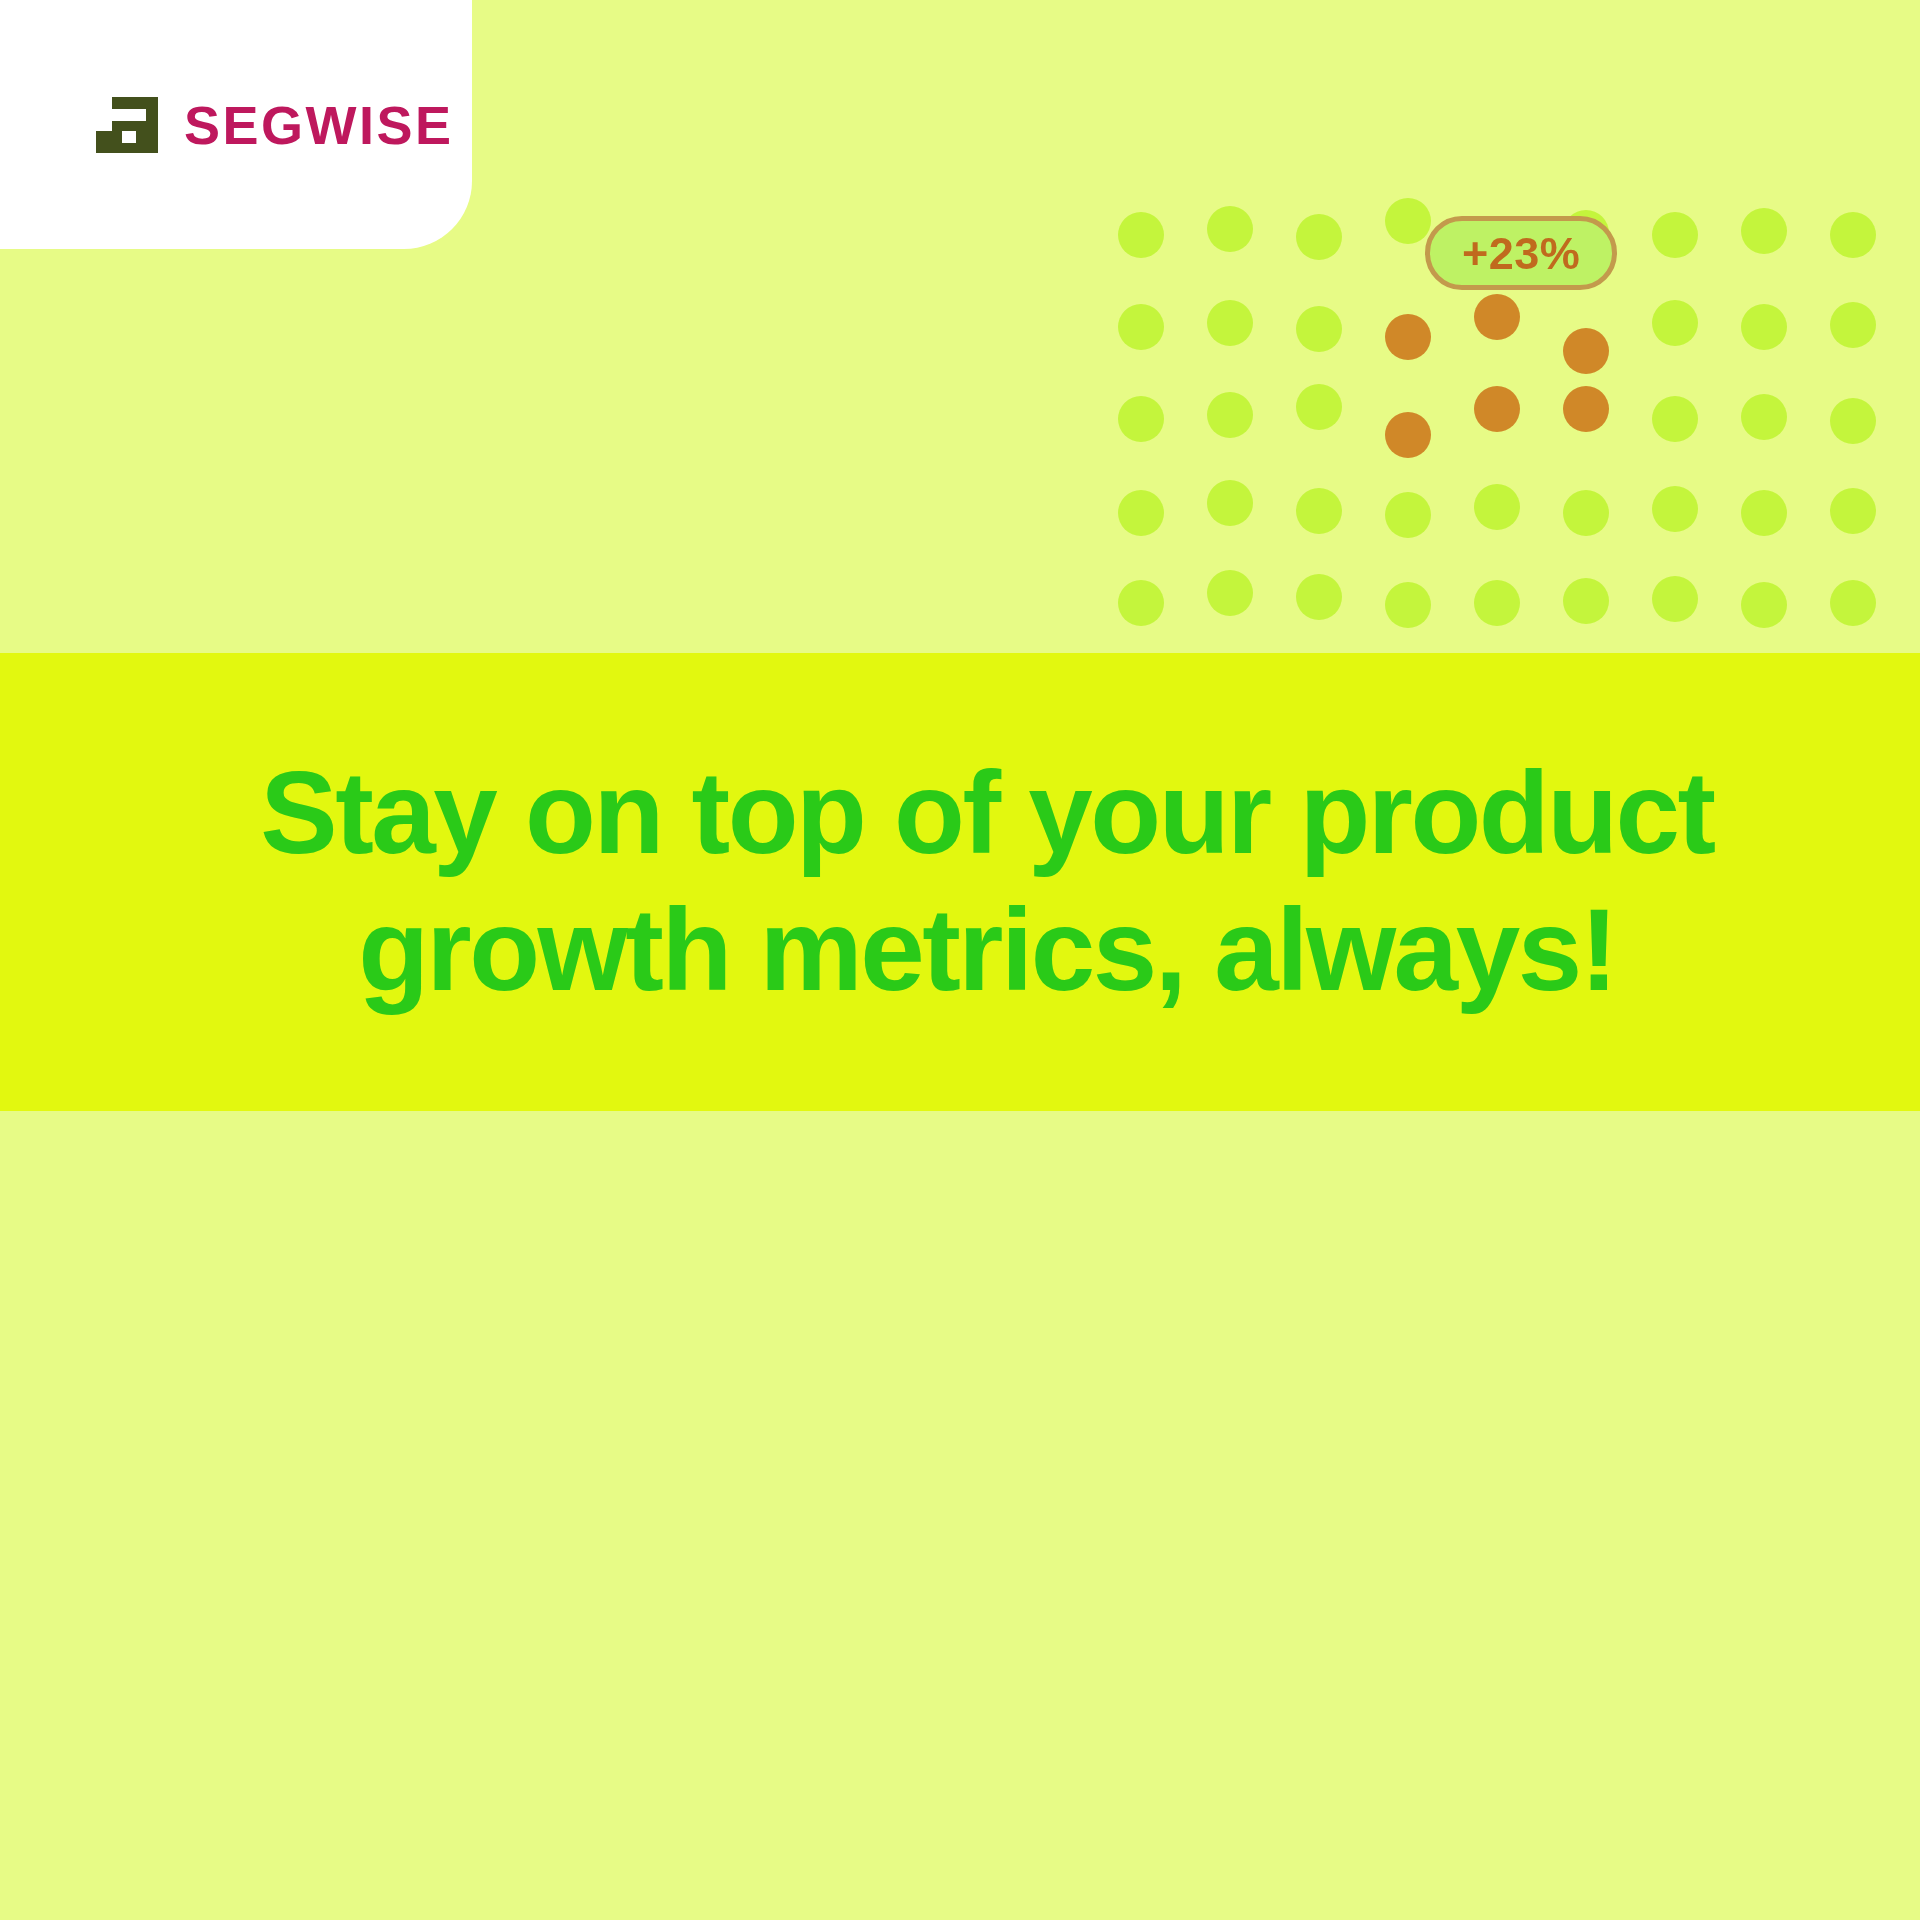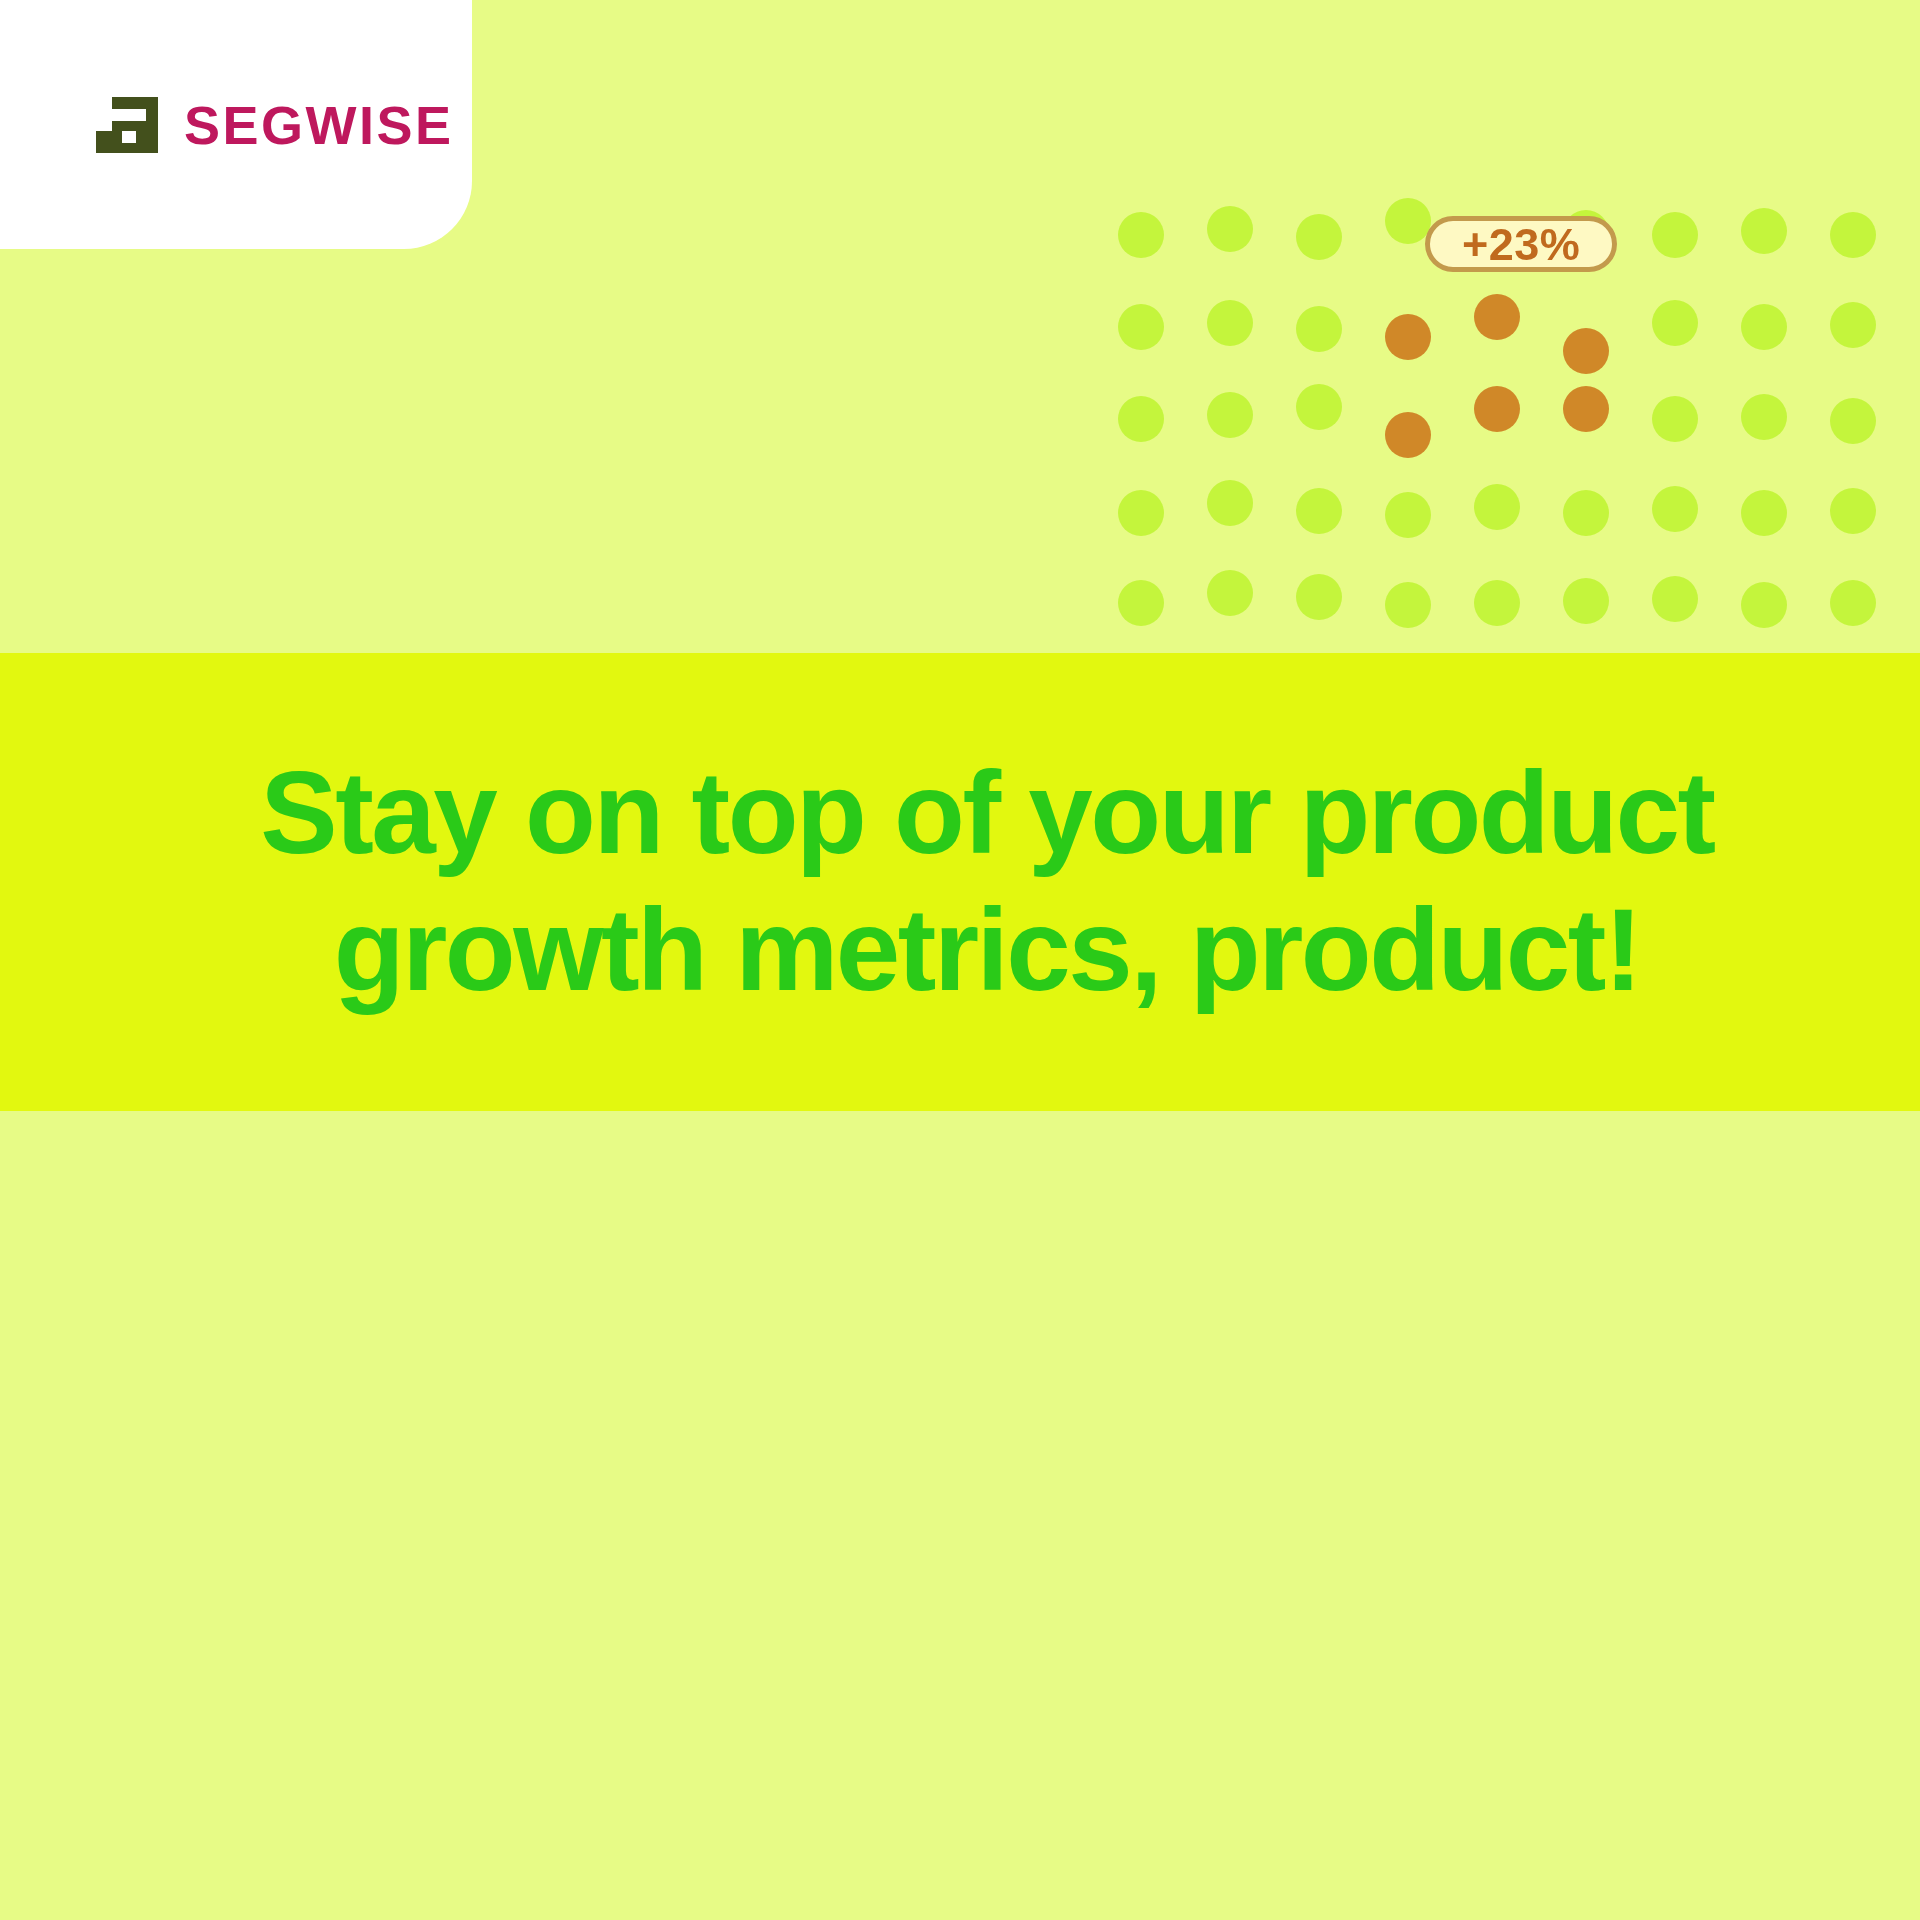--- a/index.html
+++ b/index.html
@@ -76,26 +76,26 @@
   }
   .dot.accent {
     background: #D08828;
   }
 
   
   #growth-badge {
     position: absolute;
     left: 1425px;
     top: 216px;
-    height: 56px;
+    height: 74px;
     padding: 0 32px;
     display: flex;
     align-items: center;
     justify-content: center;
-    background: #fef9c3;
+    background: #bef264;
     border: 5px solid #C39A4C;
     border-radius: 40px;
     z-index: 20;
     box-sizing: border-box;
   }
   #growth-badge-label {
     font-family: "Liberation Sans", sans-serif;
     font-weight: 700;
     font-size: 45px;
     letter-spacing: 0.5px;
@@ -200,16 +200,16 @@
     <span class="dot" style="left:623px; top:370px;"></span>
     <span class="dot" style="left:712px; top:368px;"></span>
   </div>
 
   <div id="growth-badge">
     <span id="growth-badge-label">+23%</span>
   </div>
 
   <div id="headline-band">
     <div class="headline-line">Stay on top of your product</div>
-    <div class="headline-line">growth metrics, product!</div>
+    <div class="headline-line">growth metrics, always!</div>
   </div>
 
 </div>
 
 </body></html>

